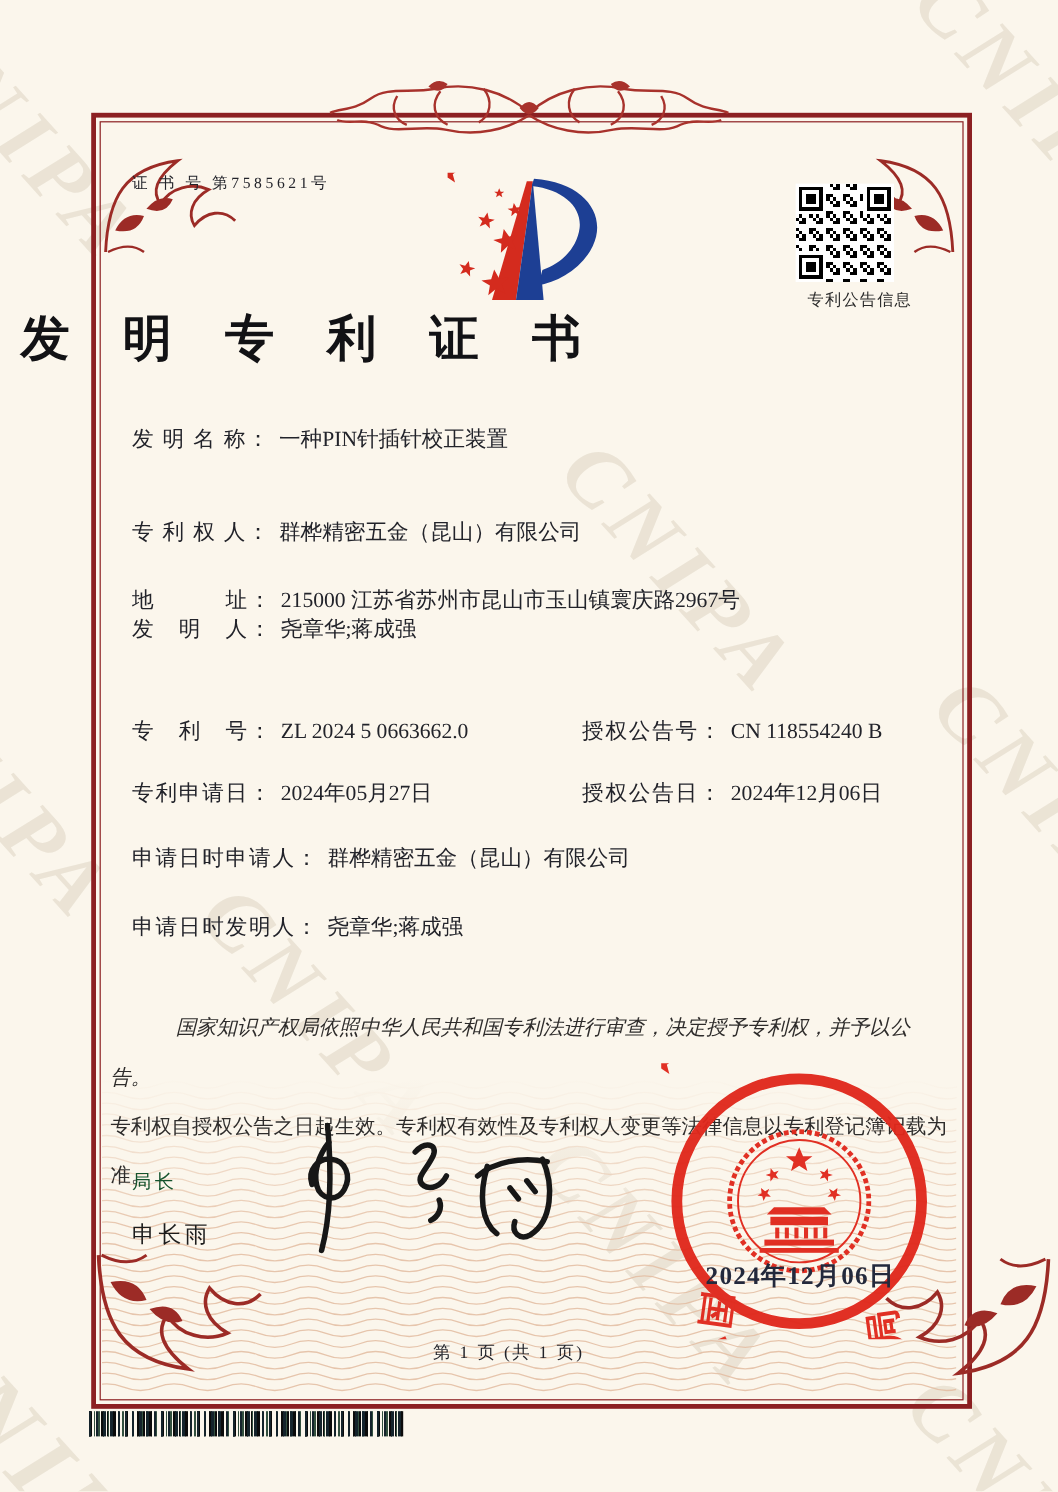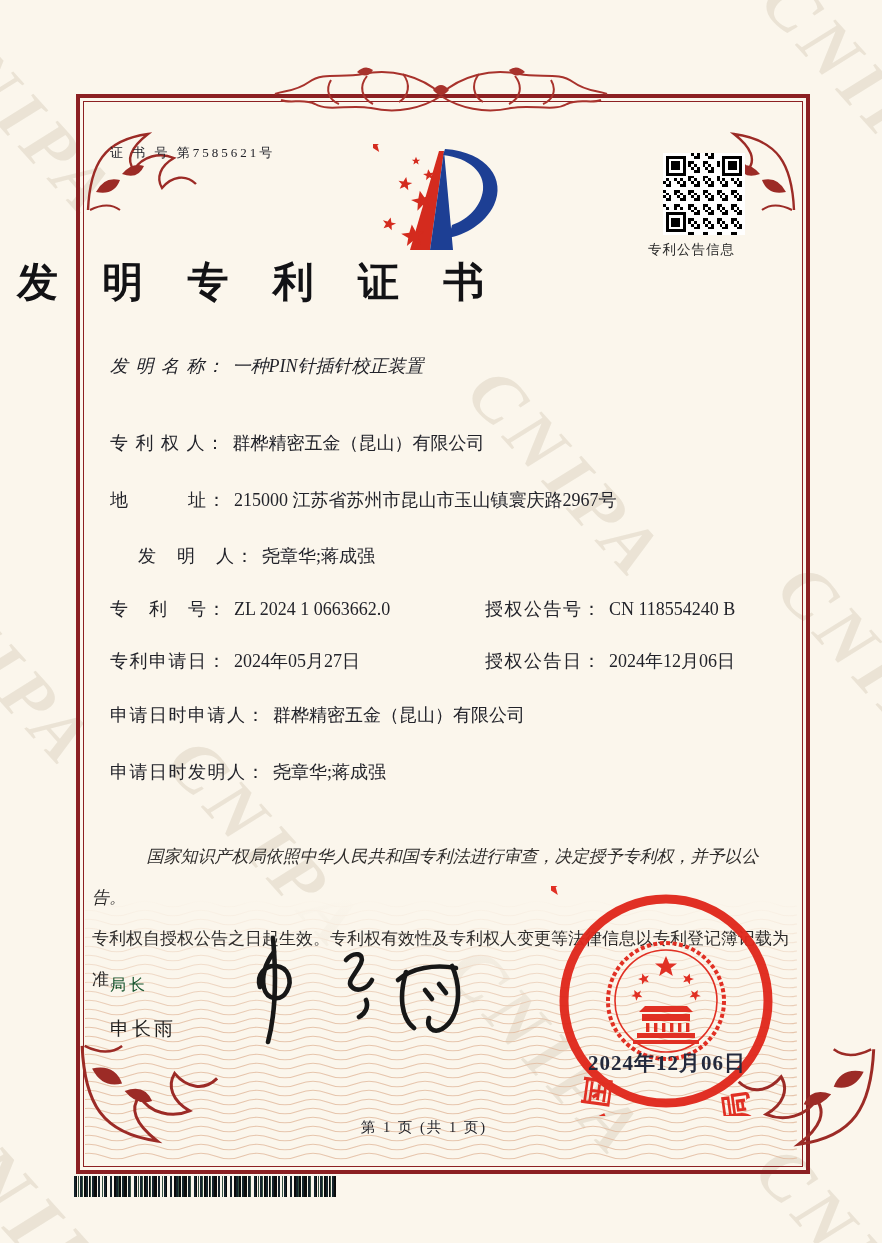--- a/index.html
+++ b/index.html
@@ -20,21 +20,21 @@
   
   .waves-wrap{position:absolute;left:85px;top:898px;width:712px;height:266px;overflow:hidden;}
   .waves-fade{position:absolute;left:85px;top:898px;width:712px;height:130px;
               background:linear-gradient(#fbf6ec,rgba(251,246,236,0));}
 
   .certno{position:absolute;left:110px;top:144px;font-size:13px;letter-spacing:3px;}
 
   .logo{position:absolute;left:373px;top:144px;width:135px;height:117px;}
 
   .qr{position:absolute;left:663px;top:153px;width:82px;height:82px;background:#fff;}
-  .qr-caption{position:absolute;left:648px;top:241px;width:112px;text-align:left;
+  .qr-caption{position:absolute;left:648px;top:241px;width:112px;text-align:right;
               font-size:13.5px;letter-spacing:1px;color:#2a2a2a;}
 
   .title{position:absolute;left:0;top:255px;width:882px;text-align:left;
          font-size:41px;font-weight:700;letter-spacing:17px;padding-left:17px;box-sizing:border-box;color:#121215;}
 
   .row{position:absolute;left:110px;width:690px;font-size:18px;white-space:nowrap;}
   .row .lbl{letter-spacing:1.5px;}
   .row .val{margin-left:7px;}
   .pair2{position:absolute;left:375px;top:0;}
 
@@ -372,34 +372,34 @@
         <rect x="15" y="28" width="1" height="1" fill="#000"></rect>
         <rect x="19" y="28" width="1" height="1" fill="#000"></rect>
         <rect x="20" y="28" width="1" height="1" fill="#000"></rect>
         <rect x="24" y="28" width="1" height="1" fill="#000"></rect>
         <rect x="25" y="28" width="1" height="1" fill="#000"></rect>
       </svg></div>
   <div class="qr-caption">专利公告信息</div>
 
   <div class="title">发 明 专 利 证 书</div>
 
-  <div class="row" style="top:354px;font-style:italic;">
+  <div class="row" style="top:354px;">
     <span class="lbl">发 明 名 称：</span><span class="val">一种PIN针插针校正装置</span>
   </div>
   <div class="row" style="top:431px;">
     <span class="lbl">专 利 权 人：</span><span class="val">群桦精密五金（昆山）有限公司</span>
   </div>
   <div class="row" style="top:488px;">
     <span class="lbl">地　　　址：</span><span class="val">215000 江苏省苏州市昆山市玉山镇寰庆路2967号</span>
   </div>
-  <div class="row" style="top:544px;margin-left:28px;">
+  <div class="row" style="top:512px;">
     <span class="lbl">发　明　人：</span><span class="val">尧章华;蒋成强</span>
   </div>
   <div class="row" style="top:597px;">
-    <span class="lbl">专　利　号：</span><span class="val">ZL 2024 1 0663662.0</span>
+    <span class="lbl">专　利　号：</span><span class="val">ZL 2024 5 0663662.0</span>
     <span class="pair2"><span class="lbl">授权公告号：</span><span class="val">CN 118554240 B</span></span>
   </div>
   <div class="row" style="top:649px;">
     <span class="lbl">专利申请日：</span><span class="val">2024年05月27日</span>
     <span class="pair2"><span class="lbl">授权公告日：</span><span class="val">2024年12月06日</span></span>
   </div>
   <div class="row" style="top:703px;">
     <span class="lbl">申请日时申请人：</span><span class="val">群桦精密五金（昆山）有限公司</span>
   </div>
   <div class="row" style="top:760px;">

